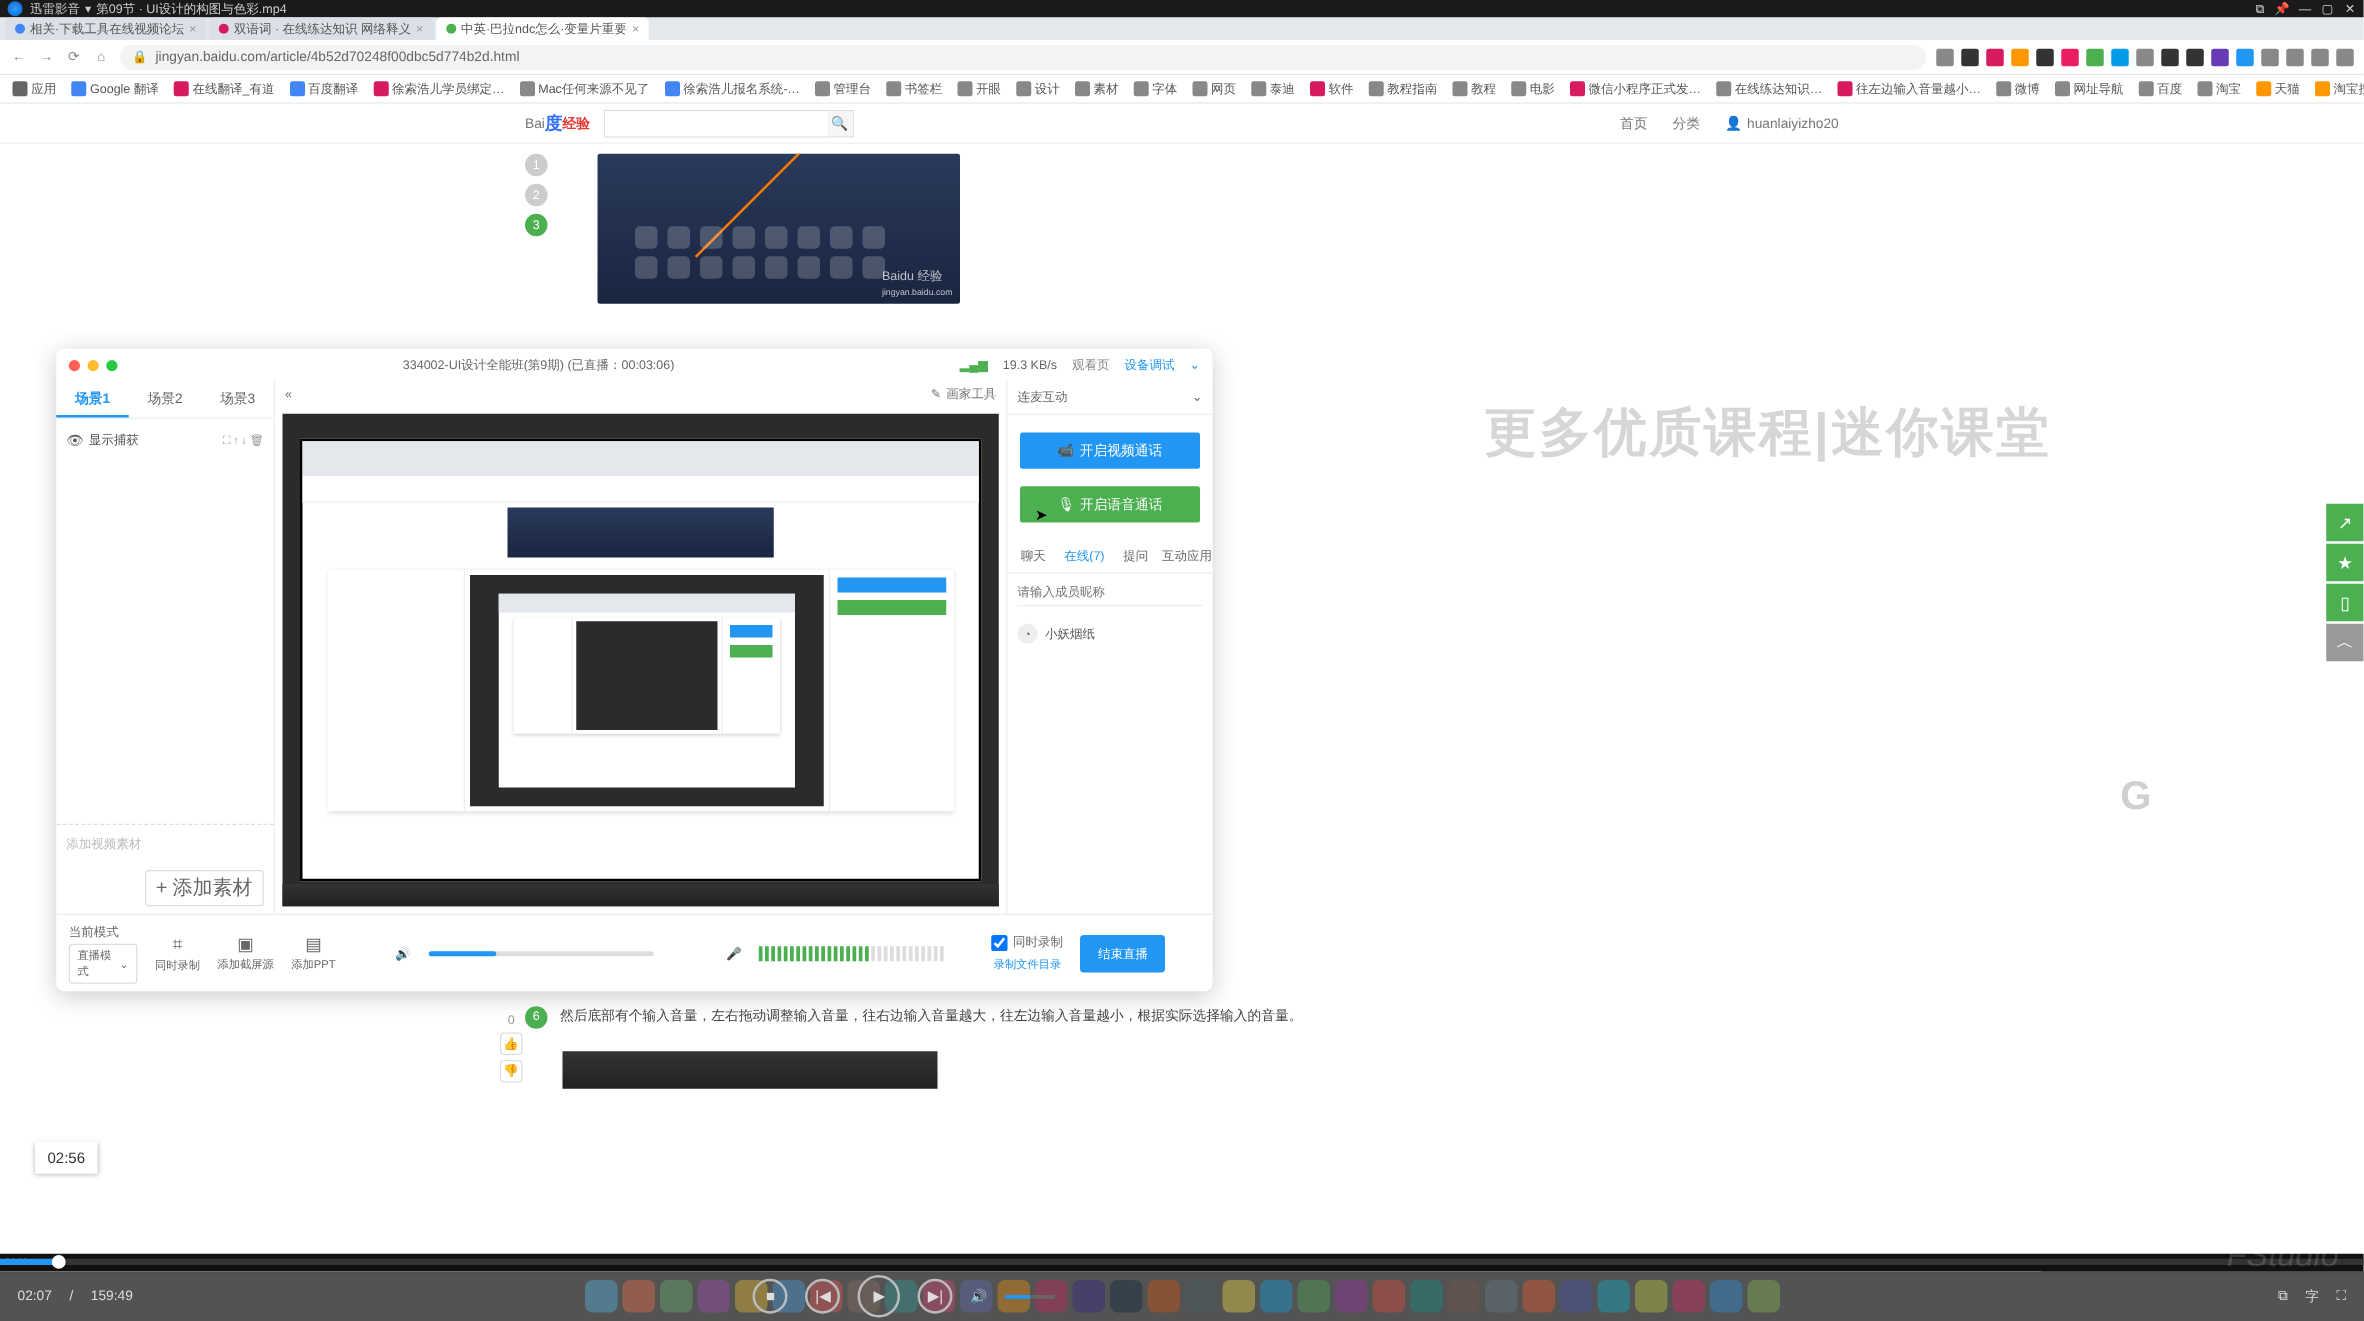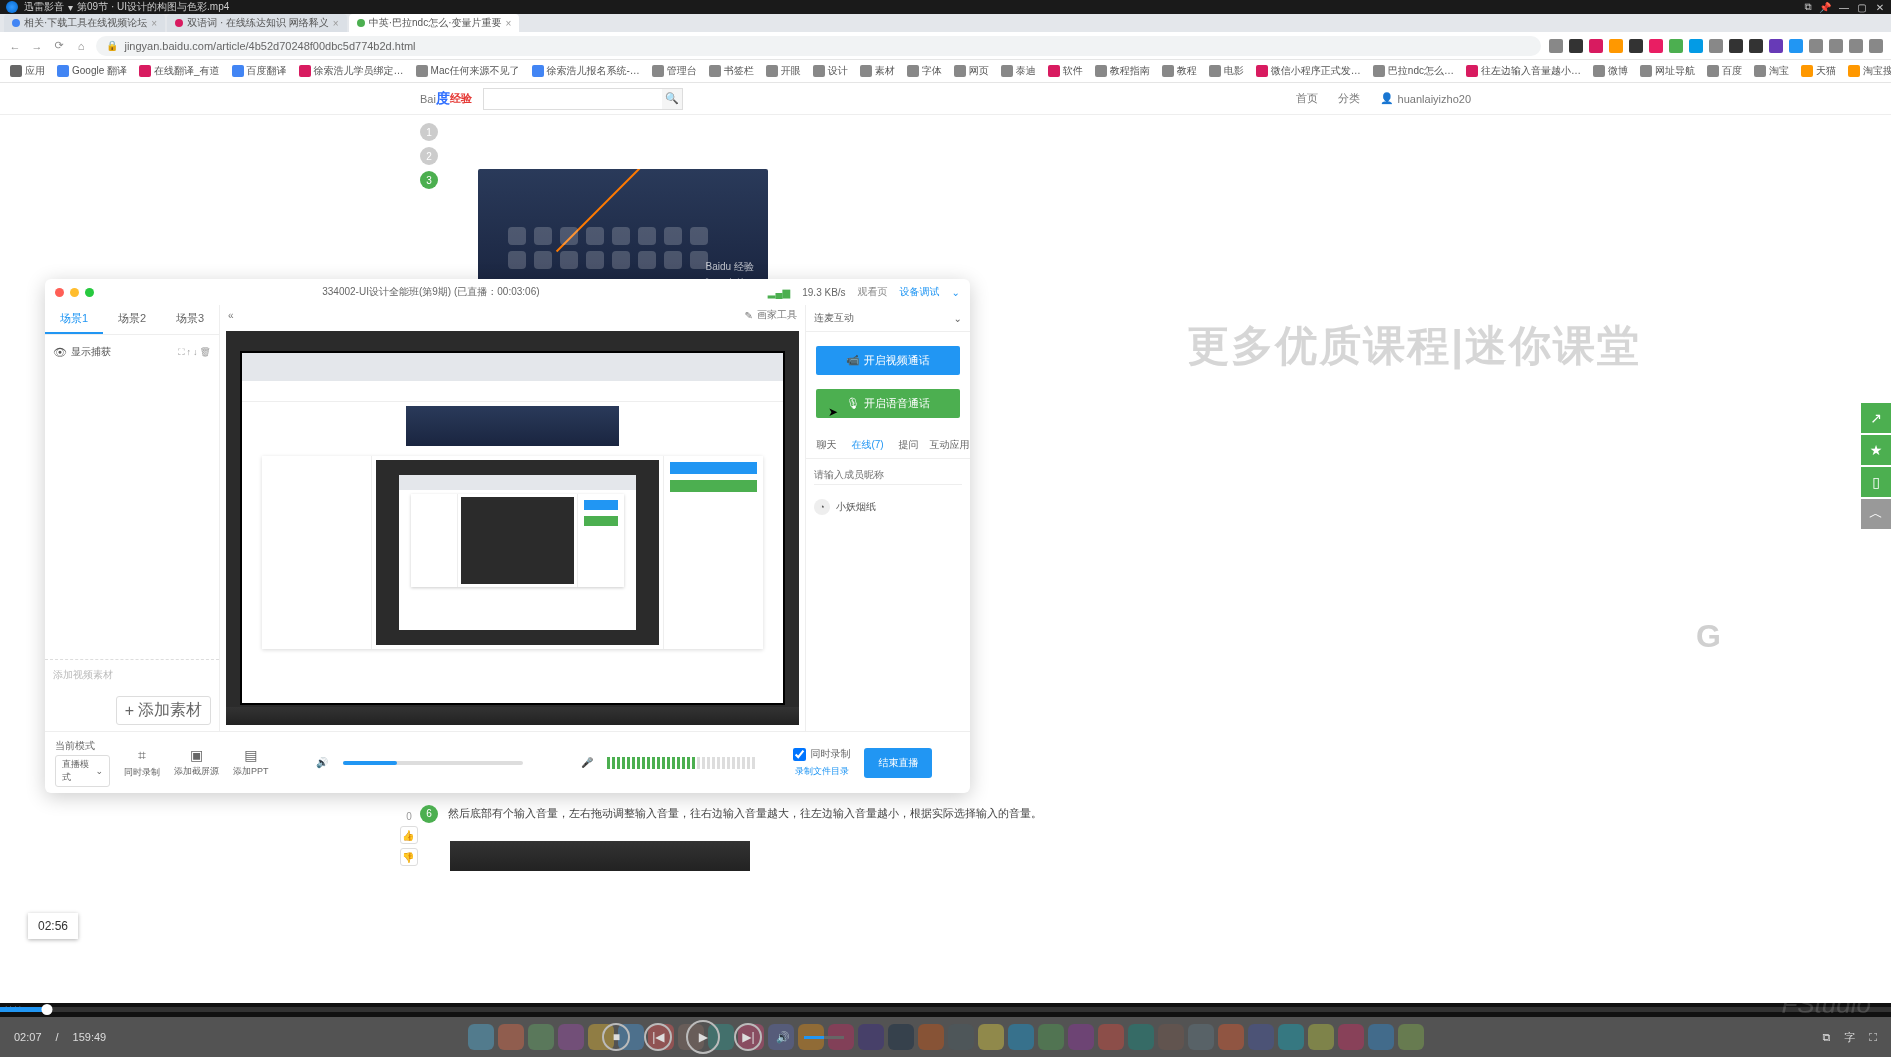--- a/index.html
+++ b/index.html
@@ -42,21 +42,21 @@
 .jy-search { width:200px; height:22px; border:1px solid #ddd; display:flex; }
 .jy-search input { flex:1; border:none; outline:none; font-size:11px; padding:0 4px; }
 .jy-search .btn { width:20px; background:#f5f5f5; display:flex; align-items:center; justify-content:center; }
 .jy-right { margin-left:auto; display:flex; gap:20px; align-items:center; }
 .jy-user { display:flex; align-items:center; gap:4px; }
 
 
 .article-bg { position:absolute; left:420px; top:40px; width:640px; }
 .step-bullet { width:18px; height:18px; border-radius:50%; background:#ccc; color:#fff; font-size:10px; display:flex; align-items:center; justify-content:center; margin-bottom:6px; }
 .step-bullet.active { background:#4caf50; }
-.step-img { width:290px; height:120px; background:linear-gradient(#2a3a5a,#1a2540); border-radius:2px; position:relative; margin-left:30px; overflow:hidden;margin-top:46px; }
+.step-img { width:290px; height:120px; background:linear-gradient(#2a3a5a,#1a2540); border-radius:2px; position:relative; margin-left:30px; overflow:hidden; }
 .step-img .arrow { position:absolute; width:2px; height:120px; background:#ff7a00; transform:rotate(45deg); left:120px; top:-20px; }
 .step-img .dockrow { position:absolute; bottom:20px; left:30px; display:flex; gap:8px; }
 .step-img .dico { width:18px; height:18px; border-radius:4px; background:rgba(255,255,255,.2); }
 .step-img .wmk { position:absolute; bottom:4px; right:6px; color:#fff; font-size:10px; opacity:.7; }
 
 
 .right-rail { position:absolute; right:0; top:320px; display:flex; flex-direction:column; gap:2px; }
 .rail-btn { width:30px; height:30px; background:#4caf50; color:#fff; display:flex; align-items:center; justify-content:center; font-size:14px; }
 .rail-btn.up { background:#999; }
 
@@ -71,21 +71,21 @@
 .traffic { display:flex; gap:6px; }
 .tlight { width:9px; height:9px; border-radius:50%; }
 .tlight.r{background:#ff5f56;} .tlight.y{background:#ffbd2e;} .tlight.g{background:#27c93f;}
 .modal-title { margin:0 auto; }
 .modal-meta { display:flex; gap:12px; align-items:center; font-size:10px; }
 .sig { color:#4caf50; }
 .modal-body { flex:1; display:flex; }
 .scenes-pane { width:175px; border-right:1px solid #eee; display:flex; flex-direction:column; }
 .scene-tabs { display:flex; border-bottom:1px solid #eee; font-size:11px; }
 .scene-tab { flex:1; text-align:center; padding:6px 0; color:#666; border-bottom:2px solid transparent; }
-.scene-tab.active { color:#2196f3; border-bottom-color:#2196f3; }
+.scene-tab.active { color:#2196f3; border-bottom-color:#2196f3;font-weight:bold; }
 .scene-list { flex:1; padding:6px 8px; font-size:10px; color:#555; }
 .scene-item { display:flex; align-items:center; gap:4px; padding:4px 0; }
 .scene-item .eye { font-size:11px; }
 .scene-item .tools { margin-left:auto; display:flex; gap:2px; color:#999; font-size:9px; }
 .scene-add-row { border-top:1px dashed #ddd; padding:8px; font-size:10px; color:#999; display:flex; align-items:center; justify-content:space-between; }
 .btn-addmat { border:1px solid #ddd; padding:3px 8px; border-radius:3px; color:#666; display:flex; align-items:center; gap:4px; }
 .preview-pane { flex:1; display:flex; flex-direction:column; }
 .preview-head { height:20px; display:flex; align-items:center; font-size:10px; color:#777; padding:0 8px; }
 .preview-head .collapse { margin-right:8px; }
 .preview-head .painter { margin-left:auto; display:flex; gap:4px; align-items:center; }
@@ -297,21 +297,21 @@
     <div class="bk">
       <div class="ico" style="background: rgb(136, 136, 136);"></div>
       <span>电影</span>
     </div>
     <div class="bk">
       <div class="ico" style="background: rgb(216, 27, 96);"></div>
       <span>微信小程序正式发…</span>
     </div>
     <div class="bk">
       <div class="ico" style="background: rgb(136, 136, 136);"></div>
-      <span>巴拉ndc怎么…</span>
+      <span>在线练达知识…</span>
     </div>
     <div class="bk">
       <div class="ico" style="background: rgb(216, 27, 96);"></div>
       <span>往左边输入音量越小…</span>
     </div>
     <div class="bk">
       <div class="ico" style="background: rgb(136, 136, 136);"></div>
       <span>微博</span>
     </div>
     <div class="bk">

